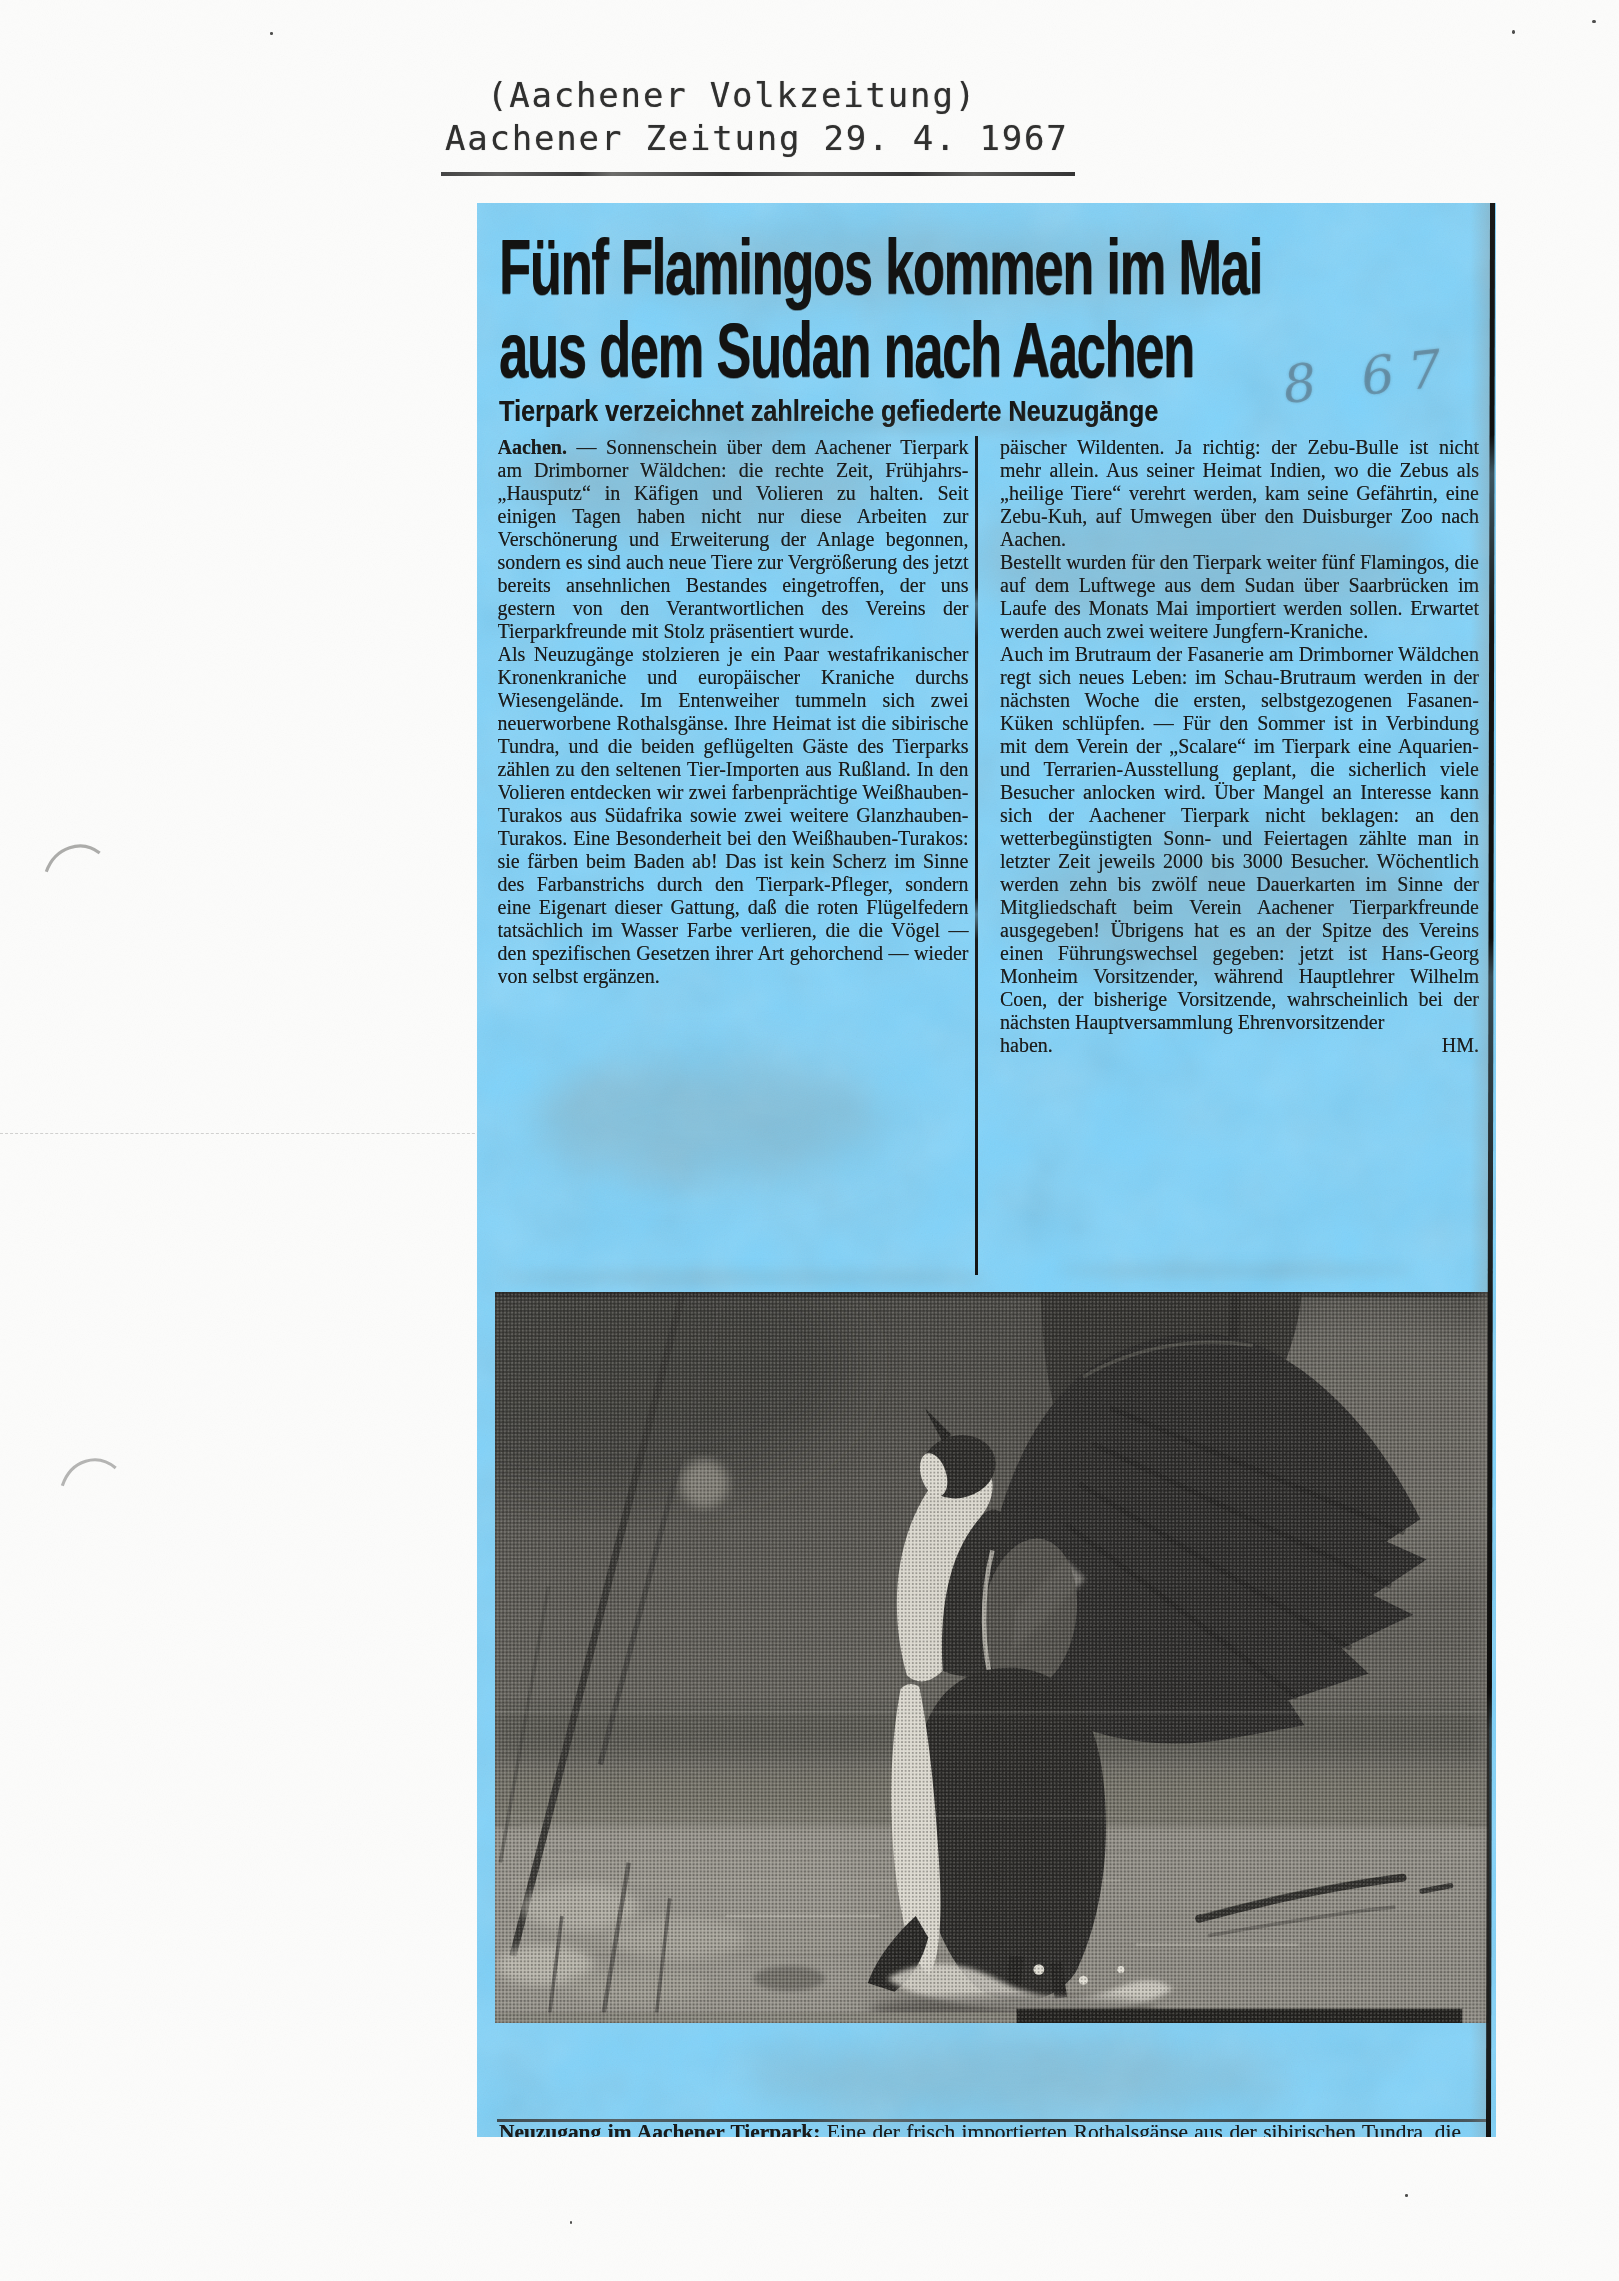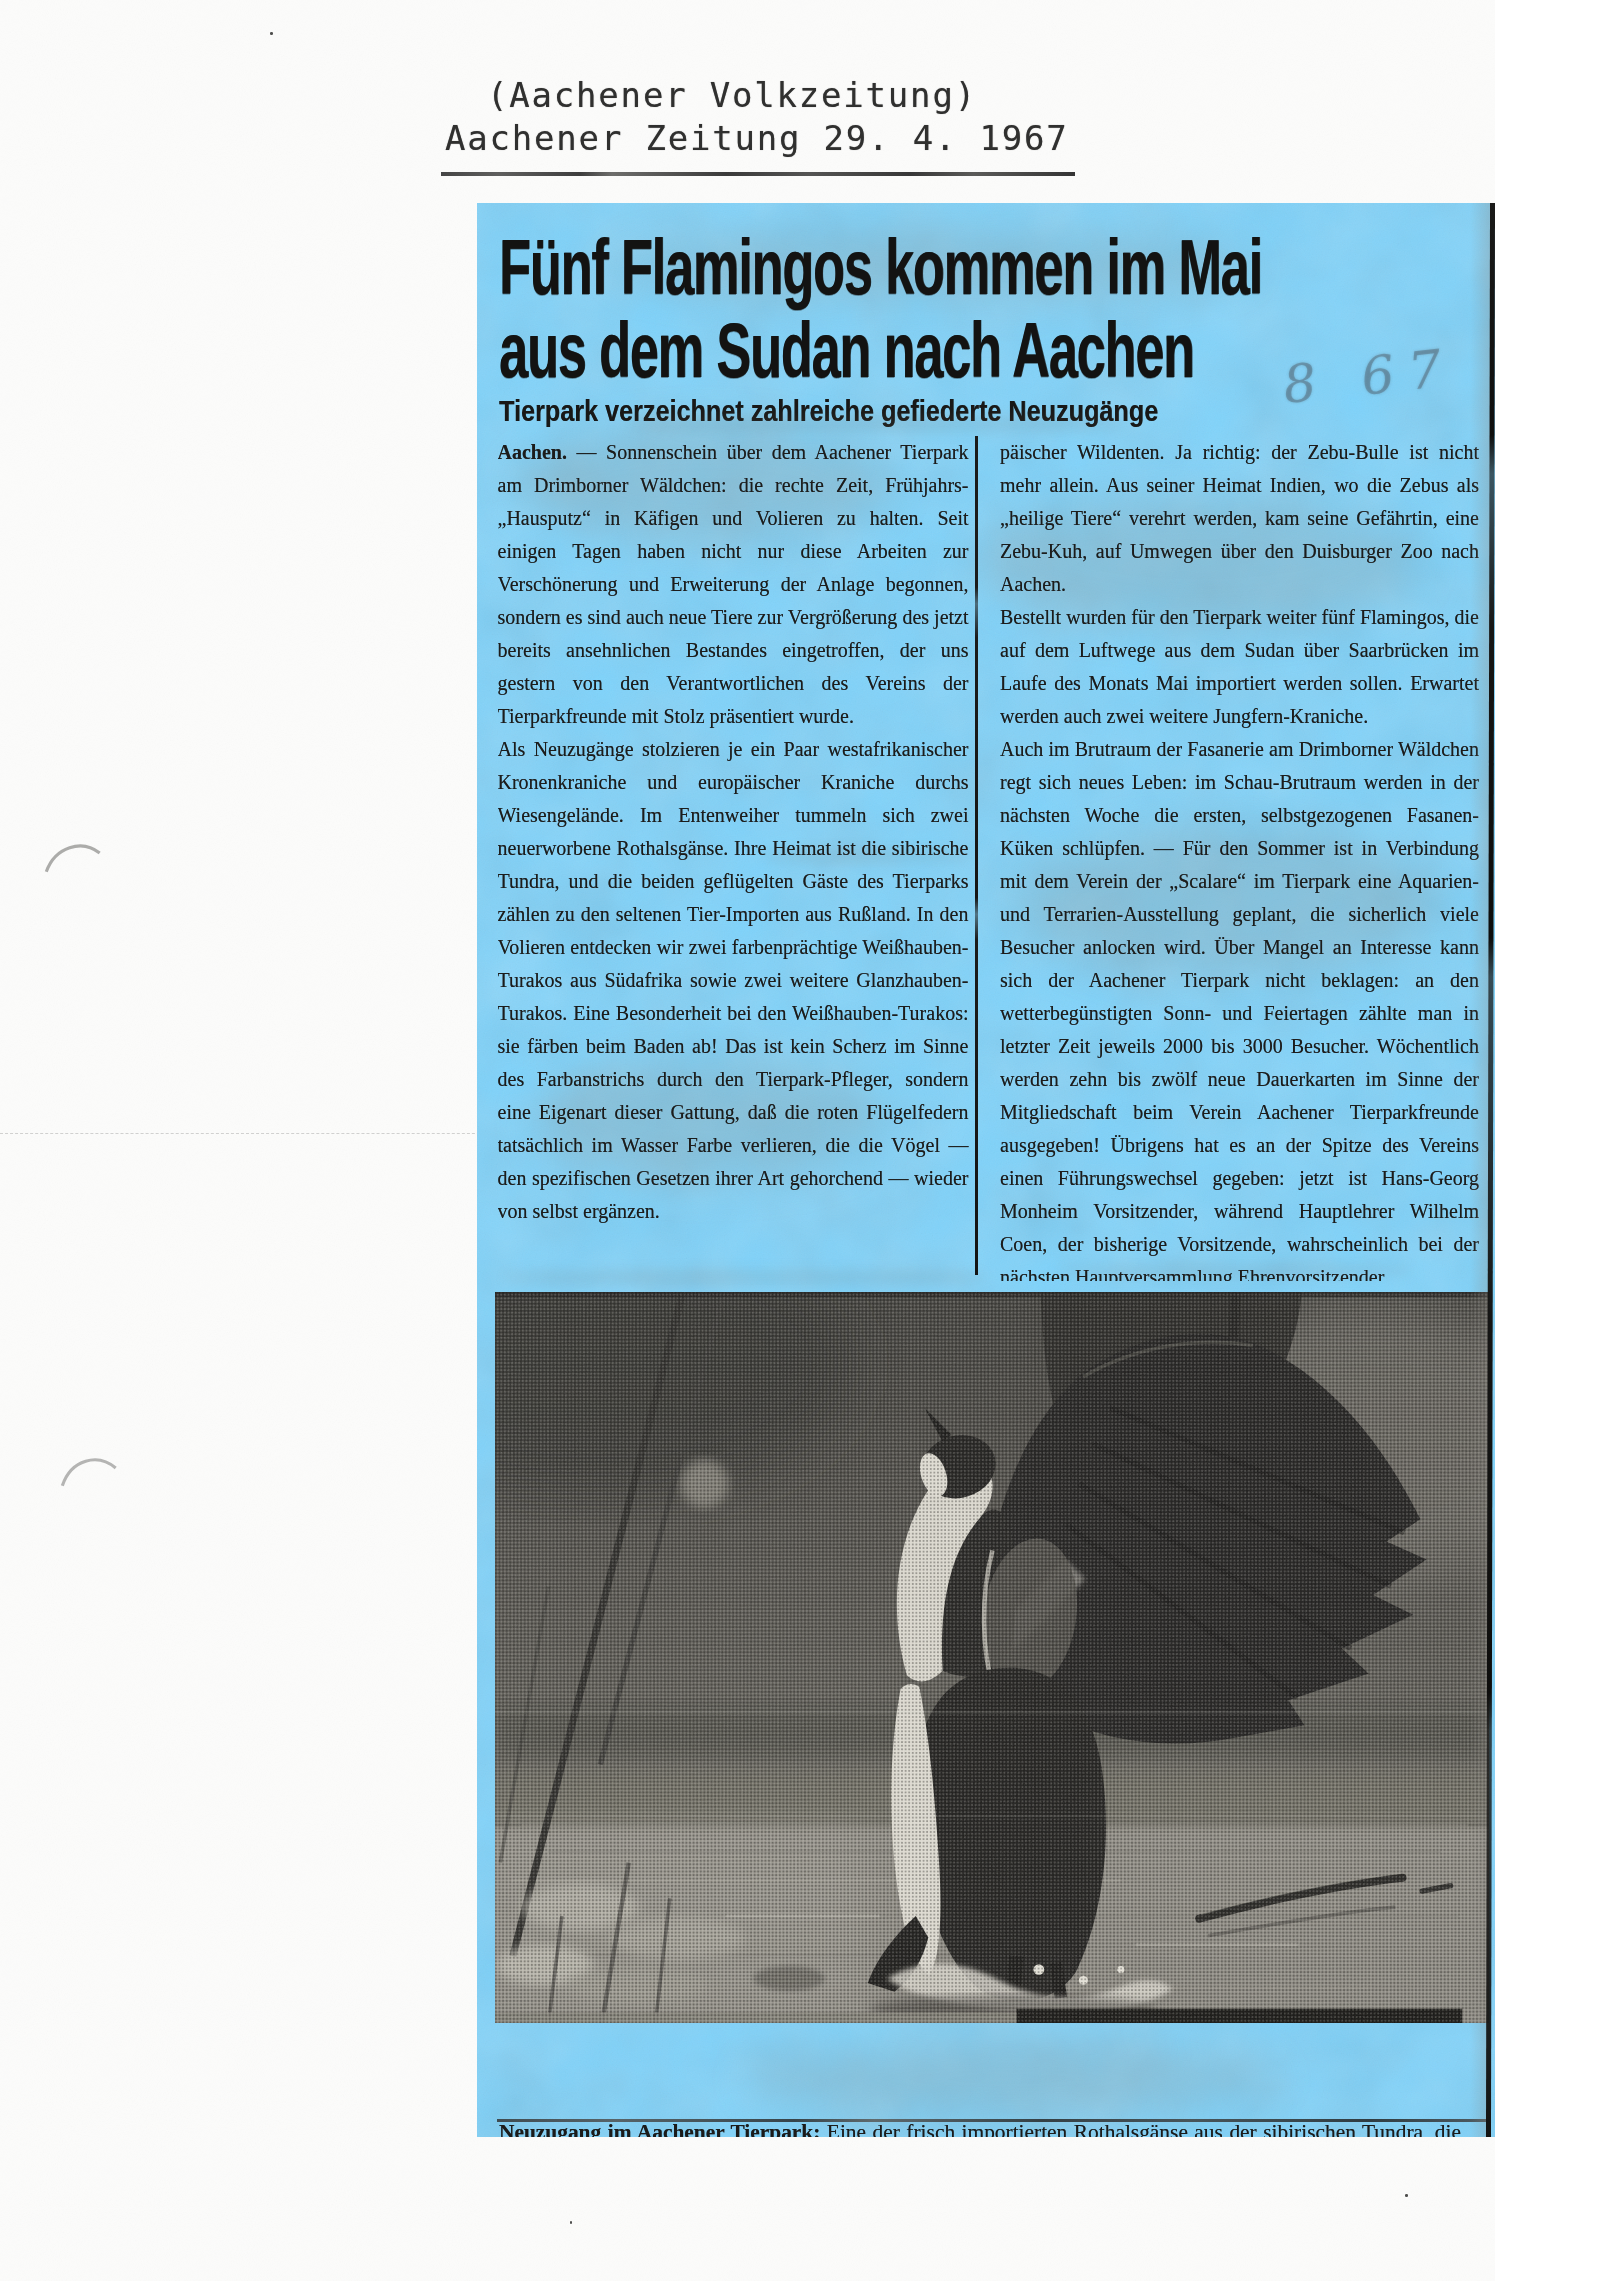--- a/index.html
+++ b/index.html
@@ -1,16 +1,16 @@
 <!DOCTYPE html>
 <html style="font-size:14.3px"><head>
 <meta charset="utf-8">
 <style>
   html,body{margin:0;padding:0;background:#ffffff;}
-  .page{position:relative;width:1495px;height:2281px;background:#fcfcfb;overflow:hidden;
+  .page{position:relative;width:1619px;height:2281px;background:#fcfcfb;overflow:hidden;
         font-family:"Liberation Serif",serif;color:#1d1d1c;}
   .abs{position:absolute;}
   svg{display:block;}
 
   
   .typed{font-family:"DejaVu Sans Mono",monospace;color:#30302f;letter-spacing:1.8px;
          font-size:34px;white-space:nowrap;text-shadow:0 0 0.9px rgba(40,40,40,.55);}
   .annot-rule{height:3.6px;opacity:.88;
      background:linear-gradient(90deg,#2c2c2c 0%,#4a4a49 9%,#242424 22%,#5a5a58 27%,#202020 45%,#3e3e3d 58%,#1d1d1d 74%,#454543 84%,#191919 100%);}
 
@@ -22,21 +22,21 @@
   .headline{font-family:"Liberation Sans",sans-serif;font-weight:700;font-size:77px;line-height:83px;
             letter-spacing:-1.8px;color:#131312;white-space:nowrap;transform:scaleX(.68);
             transform-origin:0 0;text-shadow:0.9px 0 0 rgba(19,19,18,.75),0 0.9px 0 rgba(19,19,18,.4);}
   .subhead{font-family:"Liberation Sans",sans-serif;font-weight:700;font-size:30px;color:#181817;
            white-space:nowrap;transform:scaleX(.84);transform-origin:0 0;
            text-shadow:0.4px 0 0 rgba(24,24,23,.7);}
   .handwritten{font-family:"DejaVu Serif",serif;font-style:italic;font-size:52px;
                color:rgba(62,62,68,.30);letter-spacing:14.3px;transform:rotate(-6deg);
                text-shadow:0 0 2.7px rgba(62,62,68,.25);}
 
-  .bodycol{font-size:20px;line-height:33px;text-align:justify;color:#1c1c1b;
+  .bodycol{font-size:20px;line-height:23px;text-align:justify;color:#1c1c1b;
            text-shadow:0 0 0.4px rgba(28,28,28,.6);}
   .bodycol p{margin:0;}
   .dateline{font-weight:700;}
   .divider{background:linear-gradient(180deg,#1b1b1a 0%,#1b1b1a 18%,rgba(27,27,26,.55) 20%,#1b1b1a 24%,#151514 55%,rgba(27,27,26,.5) 57%,#1b1b1a 60%,#141413 100%);}
   .lastline{display:flex;justify-content:space-between;}
 
   
   .photo{left:18px;top:1089px;width:994px;height:731px;background:#57554f;overflow:hidden;
          box-shadow:inset 0 0 62px rgba(18,18,16,.55);}
   .halftone{position:absolute;inset:0;pointer-events:none;opacity:.95;

